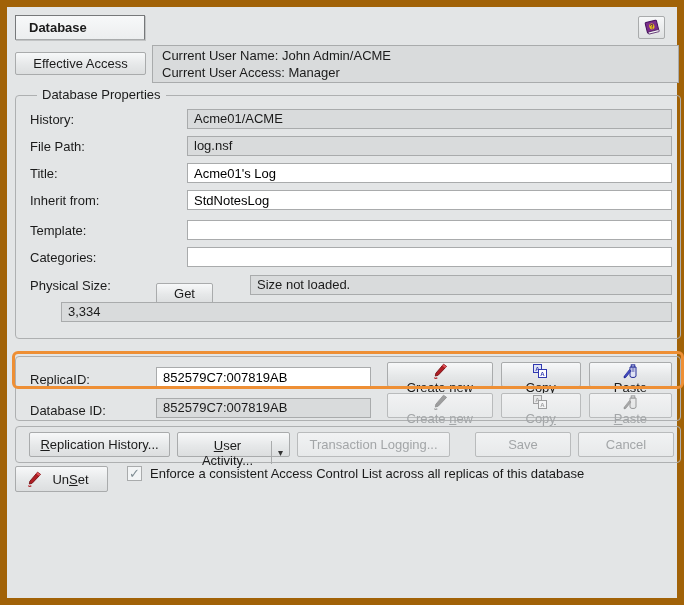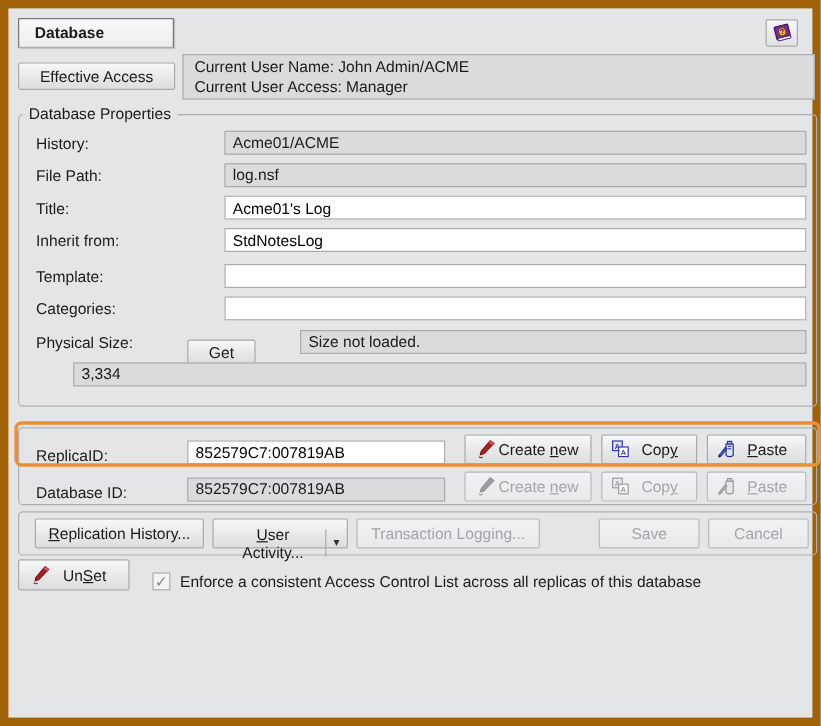--- a/index.html
+++ b/index.html
@@ -38,61 +38,61 @@
     background: #d9dbdc; border: 1px solid #a9abac;
     padding: 1px 9px; line-height: 17px;
   }
   
   .groupbox {
     position: absolute; left: 8px; width: 666px;
     border: 1px solid #aeb0b1; border-radius: 4px;
   }
   .gb-props { top: 88px; height: 244px; padding: 13px 8px 0 14px; }
   .gb-title {
-    position: absolute; top: -9px; left: 3px;
+    position: absolute; top: -9px; left: 21px;
     background: #e3e5e6; padding: 0 5px; color: #1b1b1b;
   }
   .prow { display: flex; align-items: center; height: 20px; margin-bottom: 7px; }
   .prow.mt10 { margin-top: 10px; }
   .prow.mt8 { margin-top: 8px; }
   .plabel { width: 126px; flex: none; }
   .field {
     height: 20px; line-height: 18px; border: 1px solid #a9abac;
     padding: 0 6px; font-size: 13px; overflow: hidden; white-space: nowrap;
   }
   .fgray { background: #d9dbdc; color: #1b1b1b; }
   .fwhite { background: #ffffff; }
   .grow { flex: 1; margin-left: 31px; }
   input.field { font-family: "Liberation Sans", sans-serif; outline: none; width: 100%; }
   .getbtn { width: 57px; height: 21px; flex: none; margin-right: 6px; margin-top: 16px; }
   
   .gb-ids { top: 349px; height: 65px; padding: 4px 8px 0 14px; }
   .idrow { display: flex; align-items: flex-end; height: 26px; margin-bottom: 5px; }
   .idfield { width: 215px; flex: none; margin-right: 8px; }
-  .idbtn { height: 25px; margin-left: 8px; padding: 0 7px; justify-content: flex-start; }
+  .idbtn { height: 25px; margin-left: 8px; padding: 0 7px; justify-content: flex-start; flex-direction: column; }
   .idbtn .lbl { flex: 1; text-align: center; }
   .w-create { width: 112px; } .w-copy { width: 85px; } .w-paste { width: 88px; }
   .icon { flex: none; display: inline-flex; width: 18px; height: 17px; align-items: center; justify-content: center; }
   .disabled { color: #a3a6a8; background: linear-gradient(#f1f2f3, #e7e9ea); border-color: #b9bbbc; }
   .disabled .icon { filter: grayscale(1); opacity: .45; }
   .mn { text-decoration: underline; }
   
   .highlight {
     position: absolute; left: 5px; top: 344px; width: 672px; height: 38px;
     border: 3px solid #ee8f35; border-radius: 6px; pointer-events: none;
   }
   
   .gb-foot { top: 419px; height: 37px; display: flex; align-items: center; padding: 0 6px; }
   .fbtn { height: 25px; margin-left: 7px; }
   .w-rh { width: 141px; } .w-ua { width: 113px; justify-content: space-between; padding: 16px 6px 0 12px; }
-  .w-tl { width: 153px; } .w-sc { width: 84px; }
+  .w-tl { width: 153px; } .w-sc { width: 96px; }
   .spacer { flex: 1; }
   .ua-arrow { border-left: 1px solid #a9abac; padding-left: 6px; margin-left: 6px; font-size: 10px; color: #333; line-height: 23px; }
   
-  .unset-row { position: absolute; left: 8px; top: 459px; display: flex; align-items: flex-end; }
+  .unset-row { position: absolute; left: 8px; top: 459px; display: flex; align-items: flex-start; }
   .unset-btn { width: 93px; height: 26px; padding: 0 8px; justify-content: flex-start; }
   .unset-btn .lbl { flex: 1; text-align: center; }
   .cb {
     margin-left: 19px; width: 15px; height: 15px; flex: none;
     background: #f2f4f5; border: 1px solid #a9abac;
     color: #7e8c92; font-size: 13px; line-height: 13px; text-align: center;
   }
   .cb-label { margin-left: 8px; }
 </style>
 </head>

